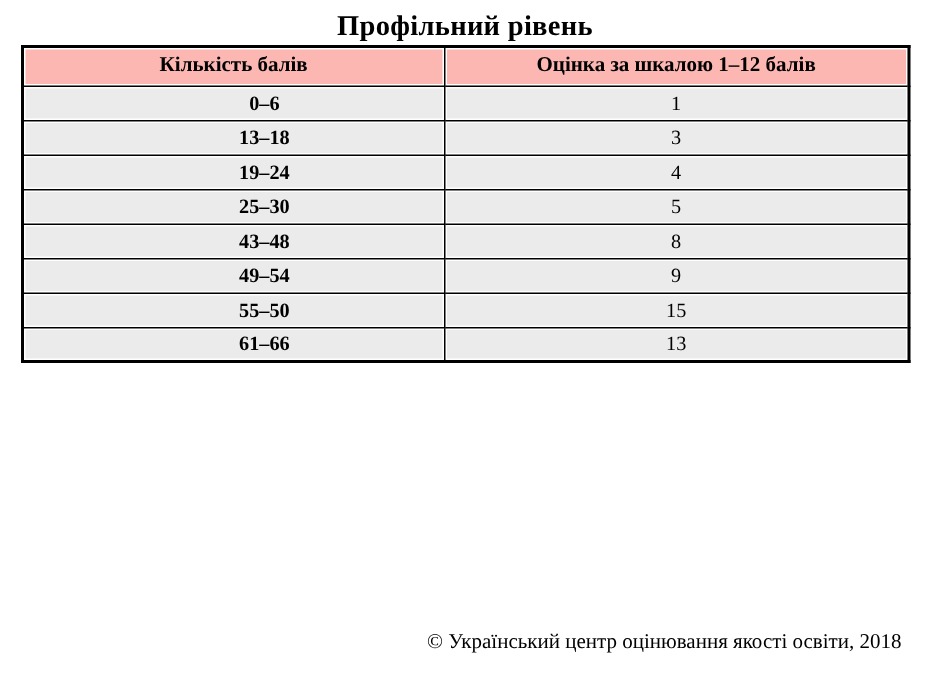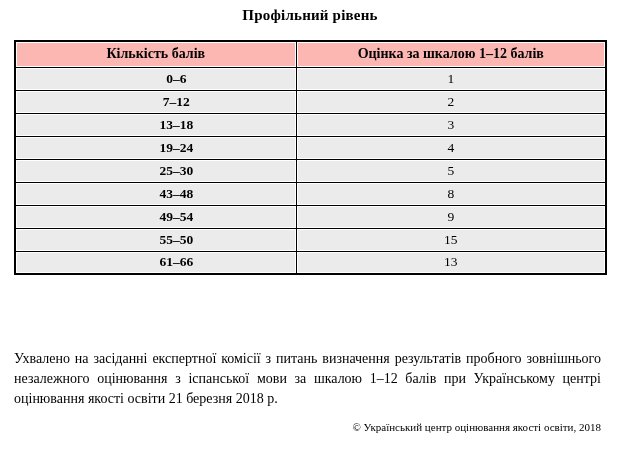--- a/index.html
+++ b/index.html
@@ -18,28 +18,28 @@
   .page {
     position: relative;
     width: 620px;
     height: 461px;
     background: var(--page-bg);
     overflow: hidden;
   }
   .doc-title {
     margin-top: 7px;
     text-align: center;
-    font-size: 15px;
+    font-size: 19px;
     font-weight: bold;
     letter-spacing: 0.2px;
   }
   table.score-table {
     position: absolute;
     left: 14px;
-    top: 40px;
+    top: 30px;
     width: 591px;
     border-collapse: collapse;
     border: 2px solid var(--border-color);
     table-layout: fixed;
   }
   table.score-table col.c1 { width: 281px; }
   table.score-table col.c2 { width: 310px; }
   table.score-table th,
   table.score-table td {
     border: 1px solid var(--border-color);
@@ -68,21 +68,21 @@
     width: 587px;
     font-size: 14px;
     line-height: 20px;
     text-align: justify;
   }
   .copyright-line {
     position: absolute;
     left: 14px;
     top: 421px;
     width: 587px;
-    font-size: 11px;
+    font-size: 14px;
     text-align: right;
   }
 </style>
 </head>
 <body>
 
 <div class="page">
 
   <div class="doc-title">Профільний рівень</div>
 
@@ -94,24 +94,20 @@
     <thead>
       <tr>
         <th>Кількість балів</th>
         <th>Оцінка за шкалою 1–12 балів</th>
       </tr>
     </thead>
     <tbody>
         <tr>
           <td class="points">0–6</td>
           <td class="grade">1</td>
-        </tr>
-        <tr>
-          <td class="points">7–12</td>
-          <td class="grade">2</td>
         </tr>
         <tr>
           <td class="points">13–18</td>
           <td class="grade">3</td>
         </tr>
         <tr>
           <td class="points">19–24</td>
           <td class="grade">4</td>
         </tr>
         <tr>
@@ -130,17 +126,16 @@
           <td class="points">55–50</td>
           <td class="grade">15</td>
         </tr>
         <tr>
           <td class="points">61–66</td>
           <td class="grade">13</td>
         </tr>
       </tbody>
   </table>
 
-  <p class="footer-paragraph">Ухвалено на засіданні експертної комісії з питань визначення результатів пробного зовнішнього незалежного оцінювання з іспанської мови за шкалою 1–12 балів при Українському центрі оцінювання якості освіти 21 березня 2018 р.</p>
 
   <div class="copyright-line">© Український центр оцінювання якості освіти, 2018</div>
 
 </div>
 
 </body></html>

